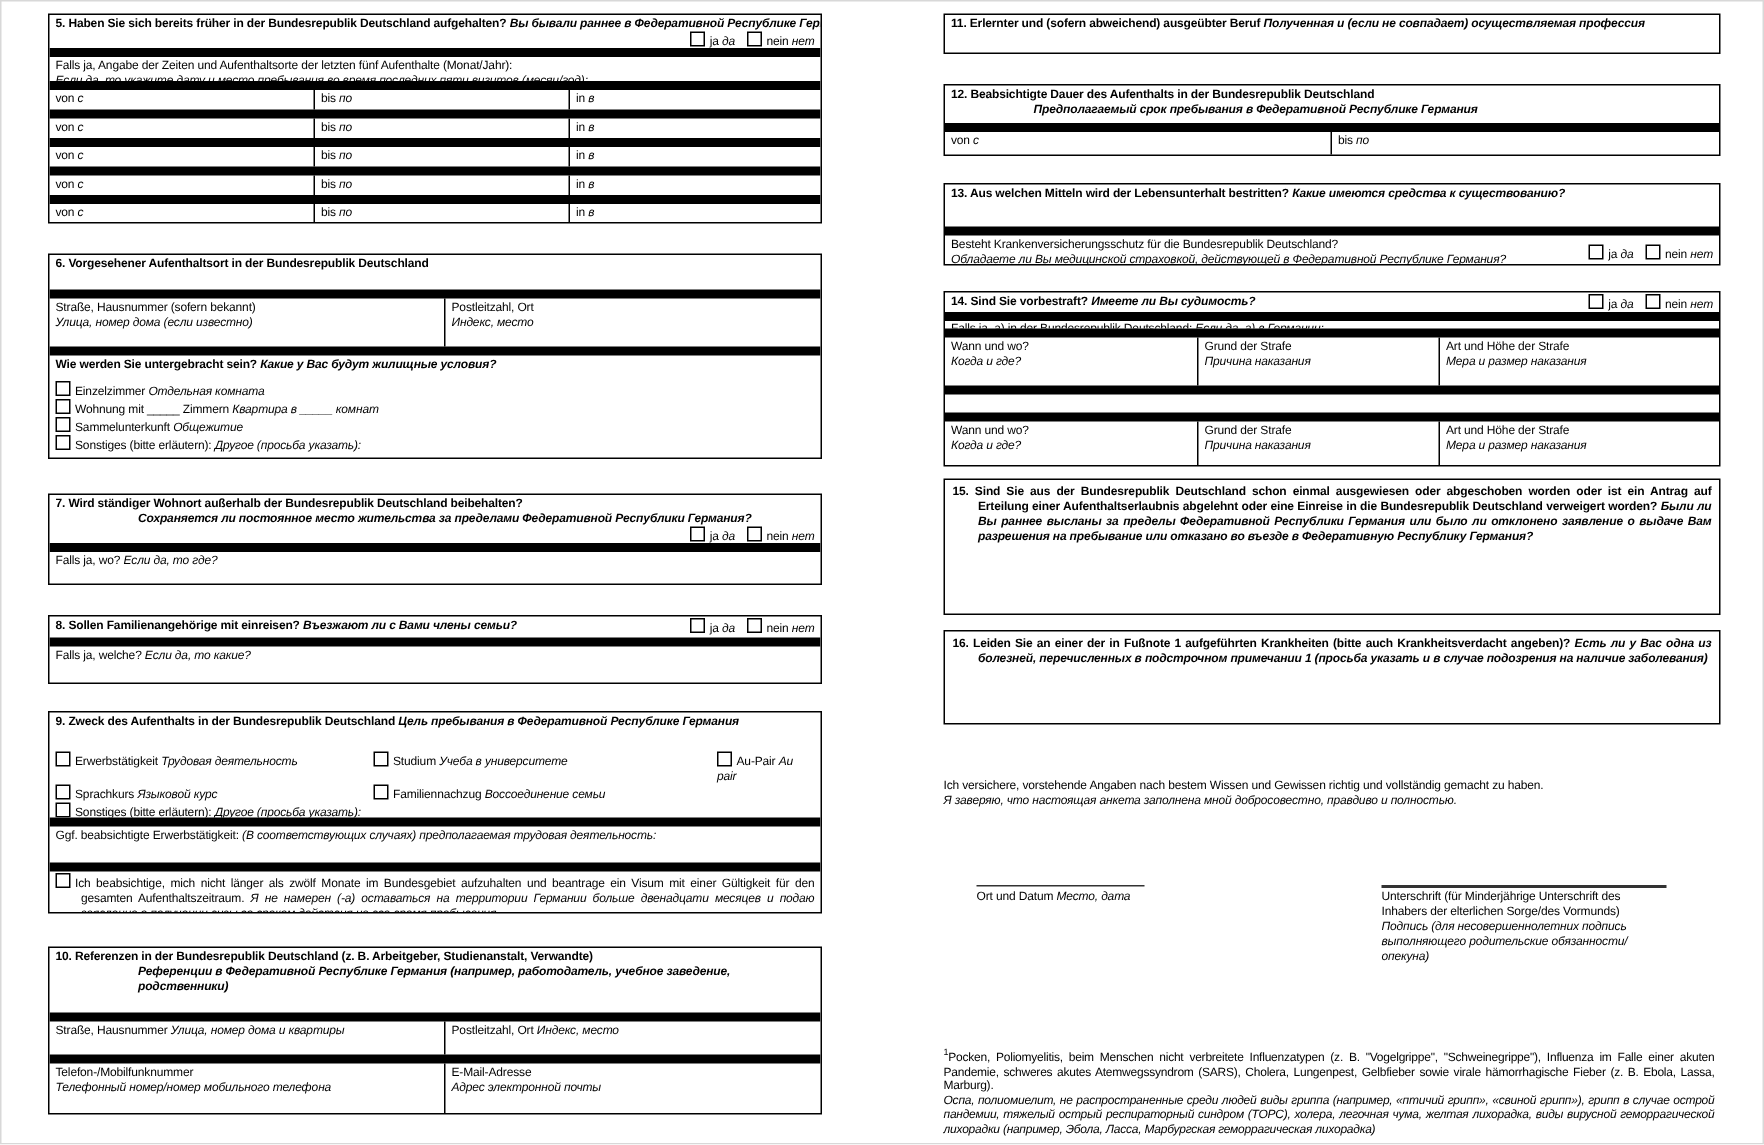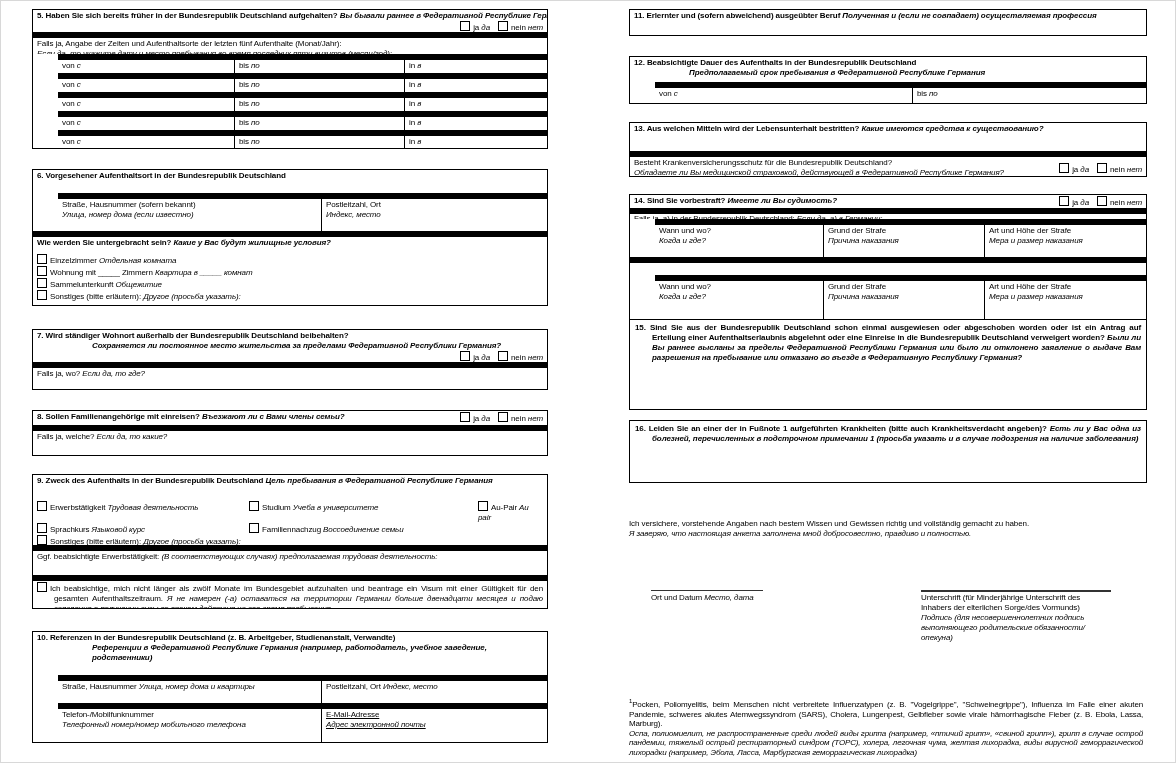--- a/index.html
+++ b/index.html
@@ -5,21 +5,21 @@
   html,body{margin:0;padding:0;background:#fff;}
   #sheet{position:relative;width:1176px;height:763px;background:#fff;overflow:hidden;
          font-family:"Liberation Sans",sans-serif;font-size:8px;color:#000;
          letter-spacing:-0.1px;line-height:10px;border:1px solid #d8d8d8;box-sizing:border-box;}
   .page{position:absolute;top:0;}
   #pgL{left:31px;width:516px;height:763px;}
   #pgR{left:628px;width:518px;height:763px;}
   .sec{position:absolute;left:0;right:0;border:1px solid #000;box-sizing:border-box;background:#fff;overflow:hidden;}
   .band{box-sizing:border-box;padding:1px 4px;overflow:hidden;position:relative;}
   .bt{border-top:6px solid #000000;}
-  .row{display:flex;box-sizing:border-box;margin-left:25px;}
+  .row{display:flex;box-sizing:border-box;}
   .cell{box-sizing:border-box;padding:1px 4px;overflow:hidden;}
   .bl{border-left:1px solid #000;}
   .b{font-weight:bold;}
   .ru{font-style:italic;}
   .nw{white-space:nowrap;}
   .right{text-align:right;}
   .cb{display:inline-block;width:8px;height:8px;border:1px solid #000;vertical-align:-1px;
       margin-right:3px;background:#fff;}
   .chk{white-space:nowrap;}
   .chk .lbl{margin-right:8px;}
@@ -157,21 +157,21 @@
       </div>
       <div class="row bt" style="height:28px;">
         <div class="cell" style="width:263px;"><span>Straße, Hausnummer</span> <span class="ru">Улица, номер дома и квартиры</span></div>
         <div class="cell bl" style="flex:1;"><span>Postleitzahl, Ort</span> <span class="ru">Индекс, место</span></div>
       </div>
       <div class="row bt" style="height:41px;">
         <div class="cell" style="width:263px;">
           <div>Telefon-/Mobilfunknummer</div>
           <div class="ru">Телефонный номер/номер мобильного телефона</div>
         </div>
-        <div class="cell bl" style="flex:1;text-decoration:underline;">
+        <div class="cell bl" style="flex:1;">
           <div>E-Mail-Adresse</div>
           <div class="ru">Адрес электронной почты</div>
         </div>
       </div>
     </div>
   </div>
 
   <div class="page" id="pgR">
 
     <div class="sec" style="top:8px;height:27px;">
@@ -197,21 +197,21 @@
       </div>
       <div class="band bt" style="height:27px;">
         <div>Besteht Krankenversicherungsschutz für die Bundesrepublik Deutschland?</div>
         <div class="ru" style="padding-right:110px;">Обладаете ли Вы медицинской страховкой, действующей в Федеративной Республике Германия?</div>
         <span class="chk" style="position:absolute;right:4px;bottom:3px;">
           <span class="cb"></span><span>ja</span> <span class="ru lbl">да</span><span class="cb"></span><span>nein</span> <span class="ru">нет</span>
         </span>
       </div>
     </div>
 
-    <div class="sec" style="top:193px;height:131px;">
+    <div class="sec" style="top:193px;height:117px;">
       <div class="band" style="height:13px;">
         <span class="b">14. Sind Sie vorbestraft?</span> <span class="b ru">Имеете ли Вы судимость?</span>
         <span class="chk" style="position:absolute;right:4px;top:1px;">
           <span class="cb"></span><span>ja</span> <span class="ru lbl">да</span><span class="cb"></span><span>nein</span> <span class="ru">нет</span>
         </span>
       </div>
       <div class="band bt" style="height:11px;padding-top:0;padding-bottom:0;">
         <span>Falls ja, a) in der Bundesrepublik Deutschland:</span> <span class="ru">Если да, а) в Германии:</span>
       </div>
       <div class="row bt" style="height:38px;">

